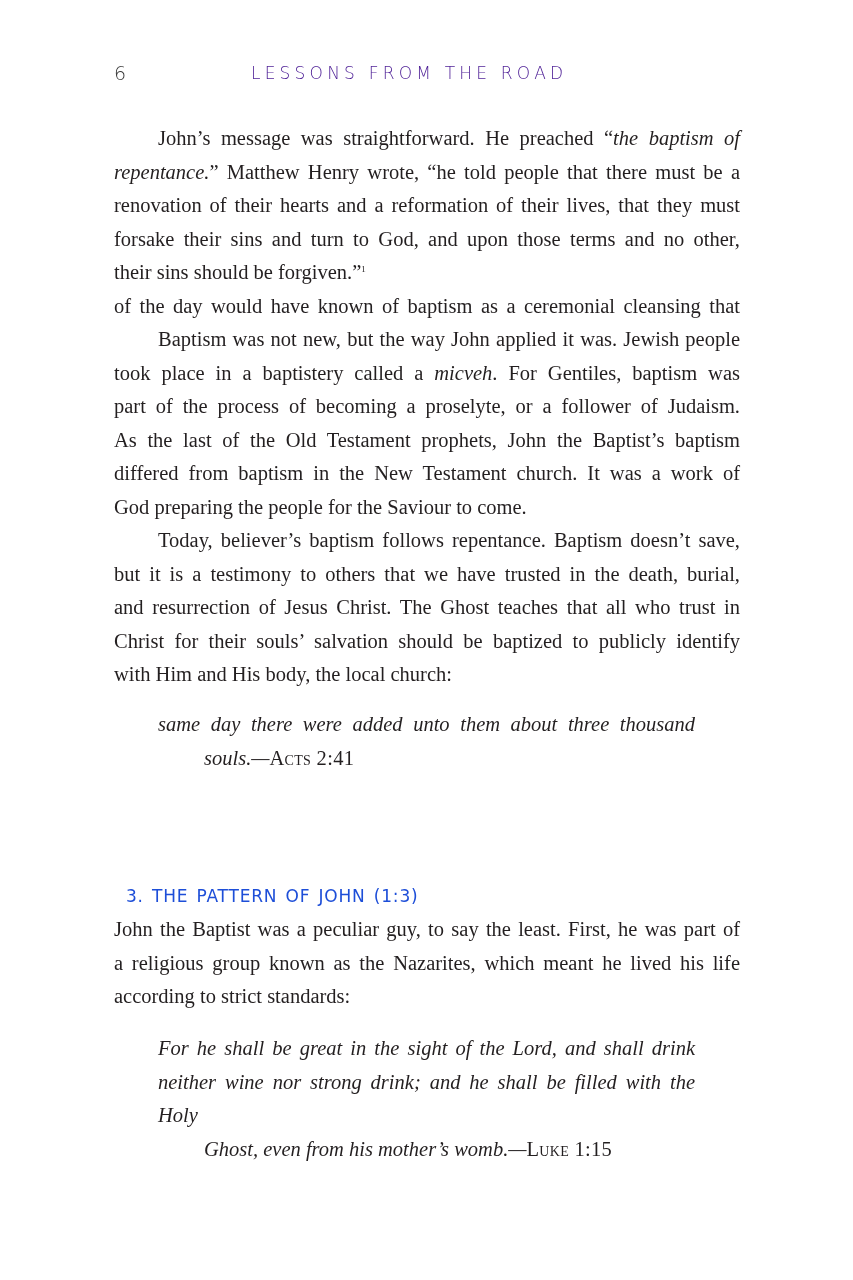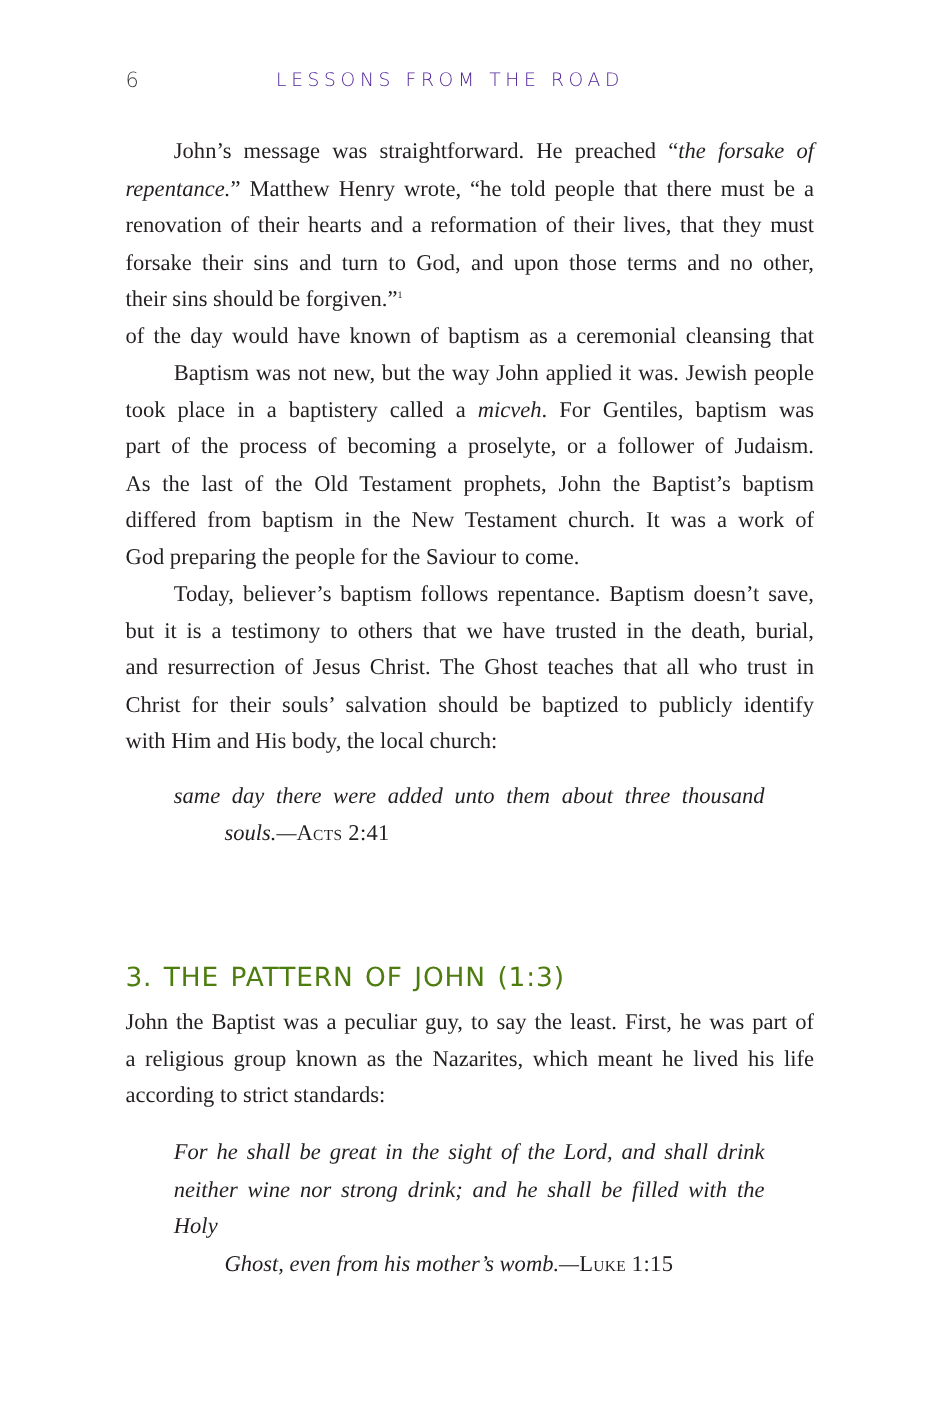--- a/index.html
+++ b/index.html
@@ -92,39 +92,39 @@
     .ref {
       font-style: normal;
       font-variant: small-caps;
       letter-spacing: 0.3px;
     }
     .section-heading {
       position: absolute;
       left: 114px;
       top: 874px;
       font-family: "DejaVu Sans", sans-serif;
-      font-size: 24px;
+      font-size: 17px;
       letter-spacing: 0.8px;
-      color: #4d7c0f;
-      margin: 0;
+      color: #1d4ed8;
+      margin: 12px;
       font-weight: normal;
       word-spacing: 2px;
     }
   </style>
 </head>
 <body>
 
 <div class="running-head">
   <span class="page-number">6</span>
   <span class="running-title">LESSONS FROM THE ROAD</span>
 </div>
 
 <div class="body-text" style="top:122px;">
   <p class="para">
-      <span class="line first"><span>John’s message was straightforward. He preached “</span><em>the forsake of</em></span>
+      <span class="line first"><span>John’s message was straightforward. He preached “</span><em>the baptism of</em></span>
       <span class="line"><em>repentance.</em><span>” Matthew Henry wrote, “he told people that there must be a</span></span>
       <span class="line"><span>renovation of their hearts and a reformation of their lives, that they must</span></span>
       <span class="line"><span>forsake their sins and turn to God, and upon those terms and no other,</span></span>
       <span class="line last"><span>their sins should be forgiven.”</span><sup class="fn">1</sup></span>
     </p>
   <p class="para">
       <span class="line"><span>of the day would have known of baptism as a ceremonial cleansing that</span></span>
       <span class="line first"><span>Baptism was not new, but the way John applied it was. Jewish people</span></span>
       <span class="line"><span>took place in a baptistery called a </span><em>micveh</em><span>. For Gentiles, baptism was</span></span>
       <span class="line"><span>part of the process of becoming a proselyte, or a follower of Judaism.</span></span>

